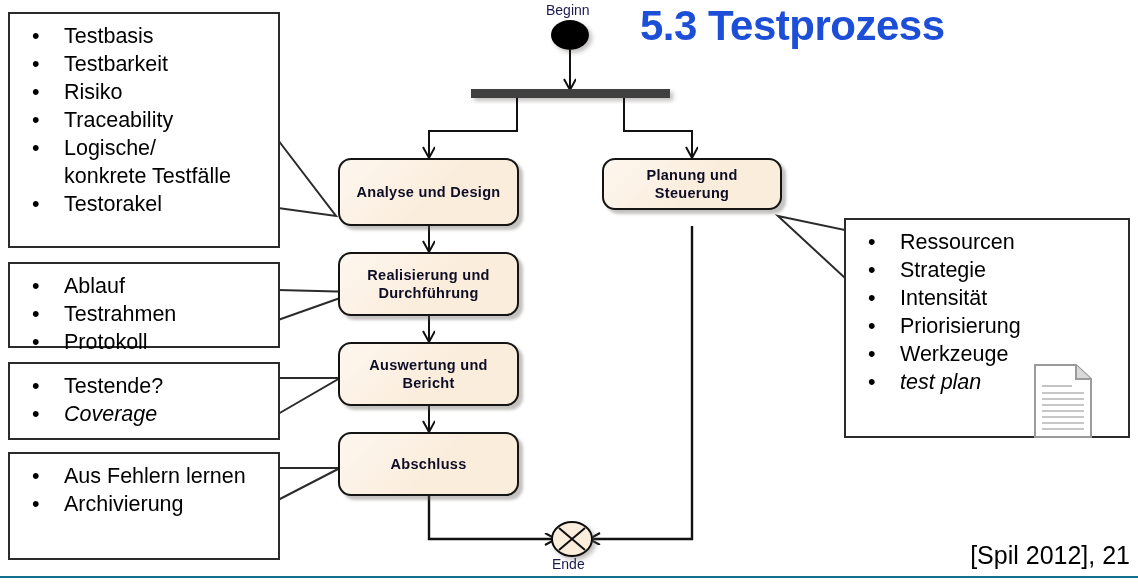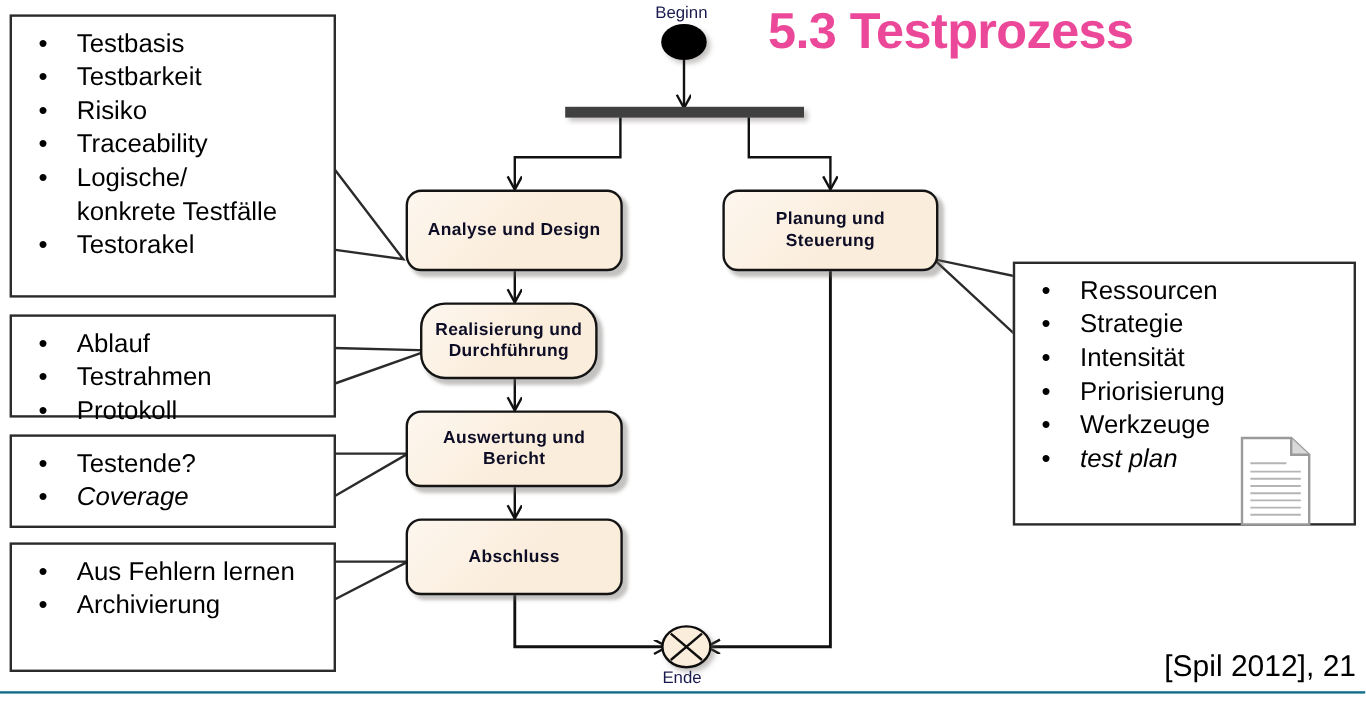--- a/index.html
+++ b/index.html
@@ -83,21 +83,21 @@
     line-height: 18px;
     letter-spacing: 0.3px;
   }
   
   #title {
     position: absolute;
     left: 640px;
     top: 2px;
     font-size: 42px;
     font-weight: bold;
-    color: #ec4899;
+    color: #1d4ed8;
     letter-spacing: -0.5px;
     z-index: 6;
   }
   
   .dlabel {
     position: absolute;
     font-size: 14px;
     color: #1a1a4e;
     z-index: 6;
   }
@@ -173,39 +173,39 @@
       <path d="M278,378 L340,378 L278,414"></path>
       <path d="M278,468 L340,468 L278,500"></path>
       <path d="M778,216 L845,278 L845,230 Z" stroke="#2b2b2b"></path>
     </g>
   </svg>
 
   <div class="act" style="left:338px; top:158px; width:181px; height:68px;justify-content:center;">
     <div class="lbl">Analyse und Design</div>
   </div>
 
-  <div class="act" style="left:350px; top:252px; width:148px; height:64px;border-radius:21px;">
+  <div class="act" style="left:338px; top:252px; width:181px; height:64px;">
     <div class="lbl">
       <span>Realisierung und</span><br>
       <span>Durchführung</span>
     </div>
   </div>
 
   <div class="act" style="left:338px; top:342px; width:181px; height:64px;text-align:center;">
     <div class="lbl">
       <span>Auswertung und</span><br>
       <span>Bericht</span>
     </div>
   </div>
 
   <div class="act" style="left:338px; top:432px; width:181px; height:64px;">
     <div class="lbl">Abschluss</div>
   </div>
 
-  <div class="act" style="left:602px; top:158px; width:180px; height:68px;">
+  <div class="act" style="left:602px; top:158px; width:180px; height:52px;">
     <div class="lbl">
       <span>Planung und</span><br>
       <span>Steuerung</span>
     </div>
   </div>
 
   <div class="dlabel" style="left:546px; top:2px;">Beginn</div>
   <div class="dlabel" style="left:552px; top:556px;">Ende</div>
 
   <div class="note" style="left:8px; top:12px; width:272px; height:236px;">

